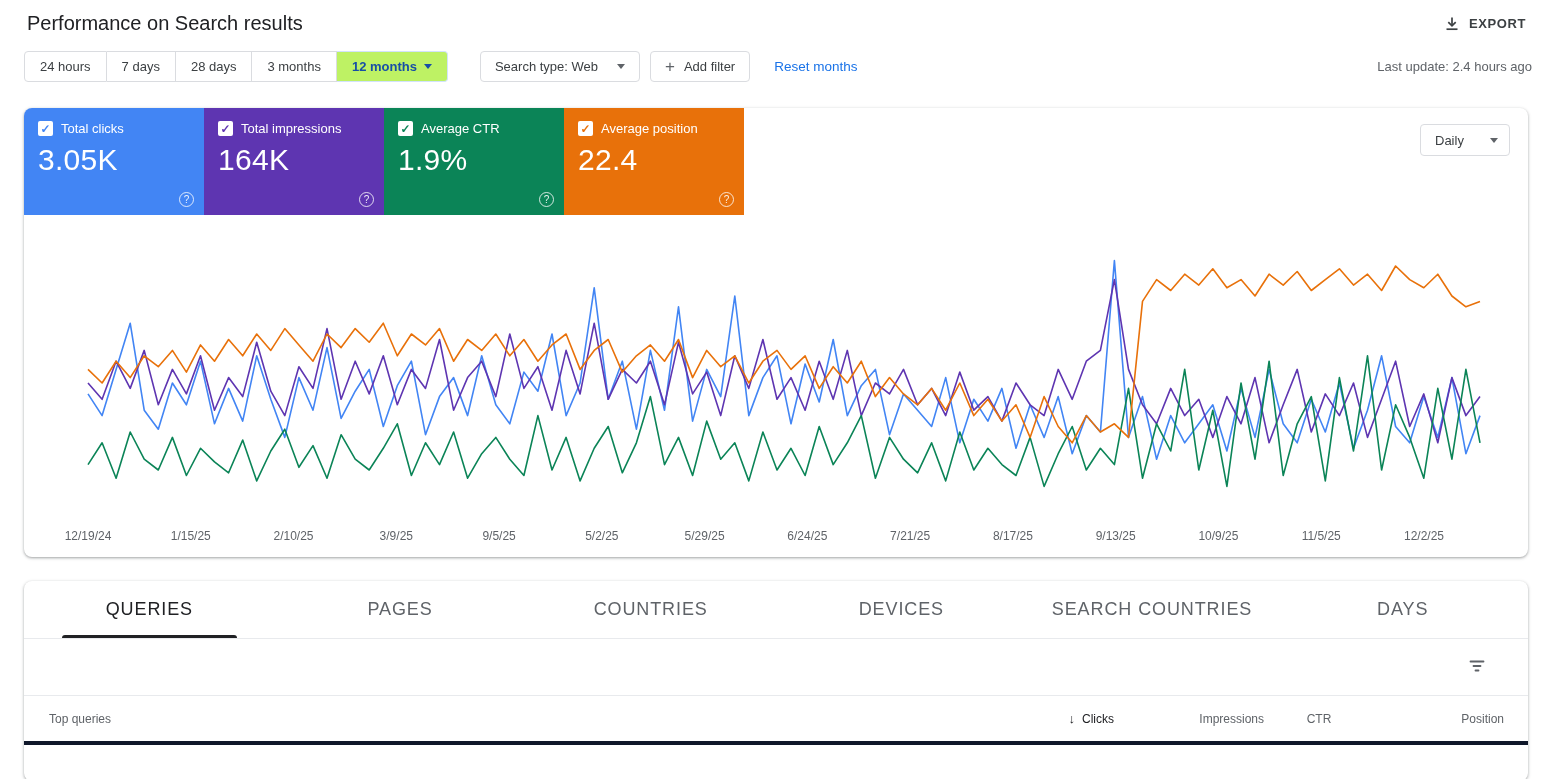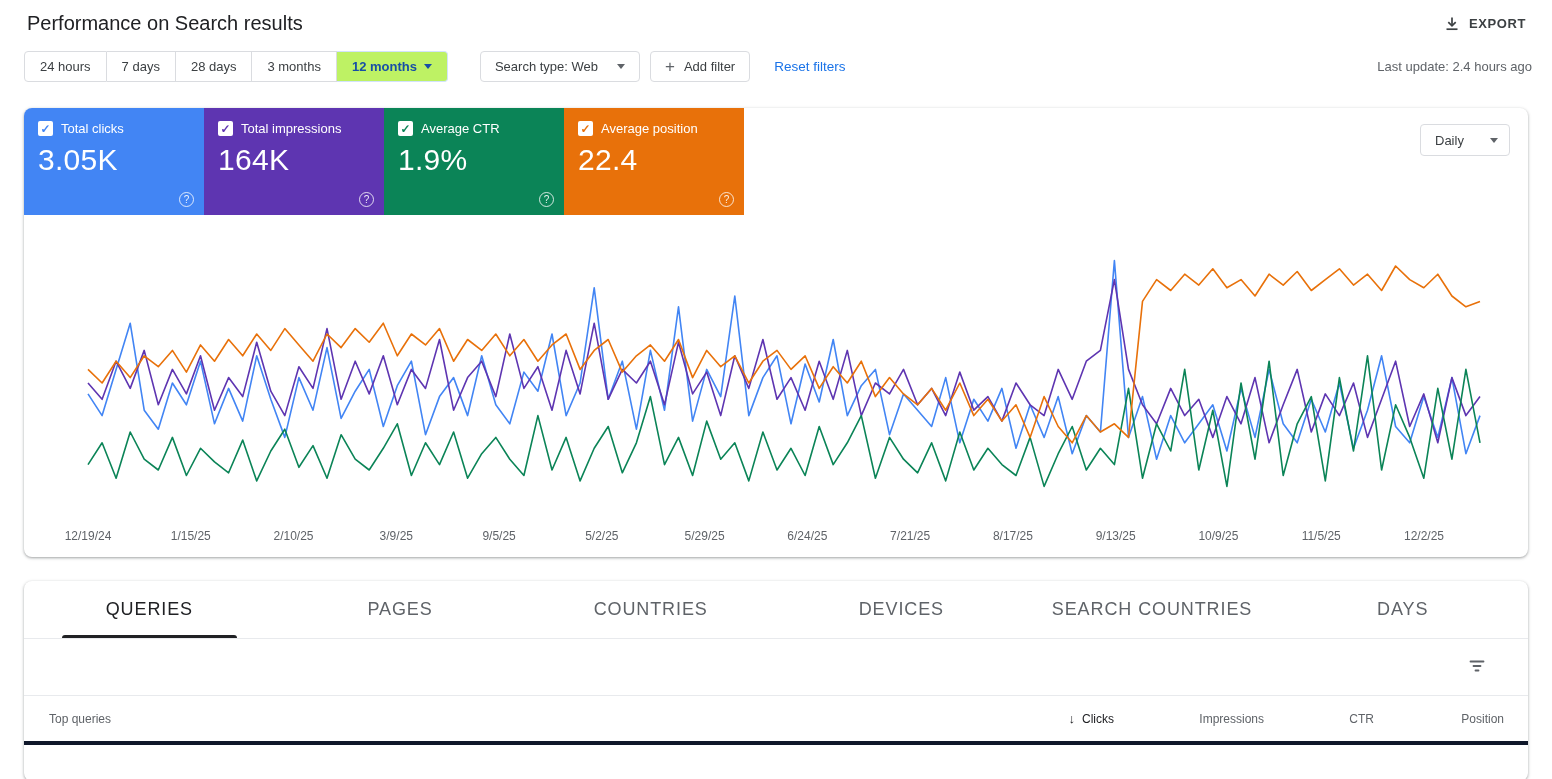--- a/index.html
+++ b/index.html
@@ -66,21 +66,21 @@
   .tab.active { color:#202124; }
   .tab.active::after { content:""; position:absolute; left:15%; right:15%; bottom:0; height:3px;
                        background:#202124; border-radius:3px 3px 0 0; }
   .filter-bar-row { height:57px; border-bottom:1px solid #e8eaed; display:flex; align-items:center;
                     justify-content:flex-end; padding-right:38px; }
   .filter-icon-btn { background:none; border:none; cursor:pointer; padding:4px; }
   .table-header-row { height:49px; display:flex; align-items:center; padding:0 24px 0 25px;
                       font-size:12px; color:#5f6368; border-bottom:4px solid #0f172a; }
   .th-queries { flex:1; }
   .th-col { text-align:right; }
-  .th-col.w150 { width:150px; } .th-col.w110 { width:110px; } .th-col.w130 { width:130px; }
+  .th-col.w150 { width:150px; } .th-col.w110 { width:110px;text-align:center; } .th-col.w130 { width:130px; }
   .th-col.sorted { color:#202124; font-weight:500; }
   .sort-arrow { margin-right:7px; font-size:13px; }
 </style>
 </head>
 <body>
 
 <div class="topbar">
   <h1 class="page-title">Performance on Search results</h1>
   <button class="export-btn">
     <span>
@@ -114,21 +114,21 @@
       </button>
   </div>
   <button class="pill search-type">
     <span>Search type: Web</span>
     <span class="caret"></span>
   </button>
   <button class="pill add-filter">
     <span class="plus-glyph">+</span>
     <span>Add filter</span>
   </button>
-  <a class="reset-link">Reset filters</a>
+  <a class="reset-link">Reset months</a>
   <span class="last-update">Last update: 2.4 hours ago</span>
 </div>
 
 <section class="card chart-card">
   <div class="metric-tiles">
     <div class="metric-tile" style="background: rgb(66, 133, 244);">
       <div class="tile-top">
         <span class="cb">
             <span class="cb-check" style="color: rgb(66, 133, 244);">✓</span>
           </span>

